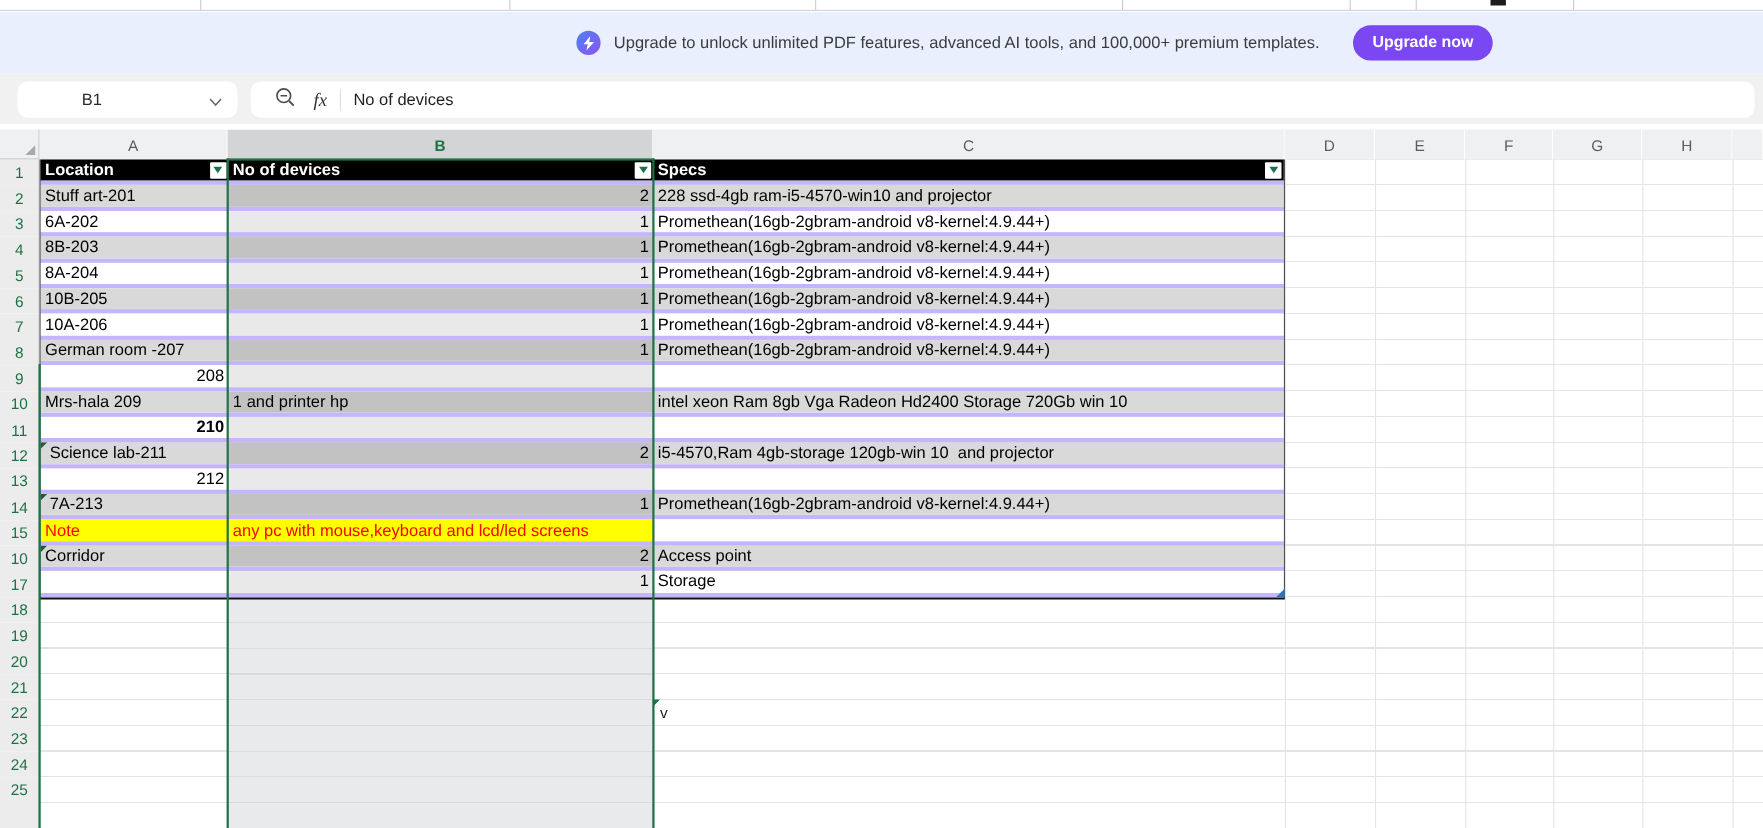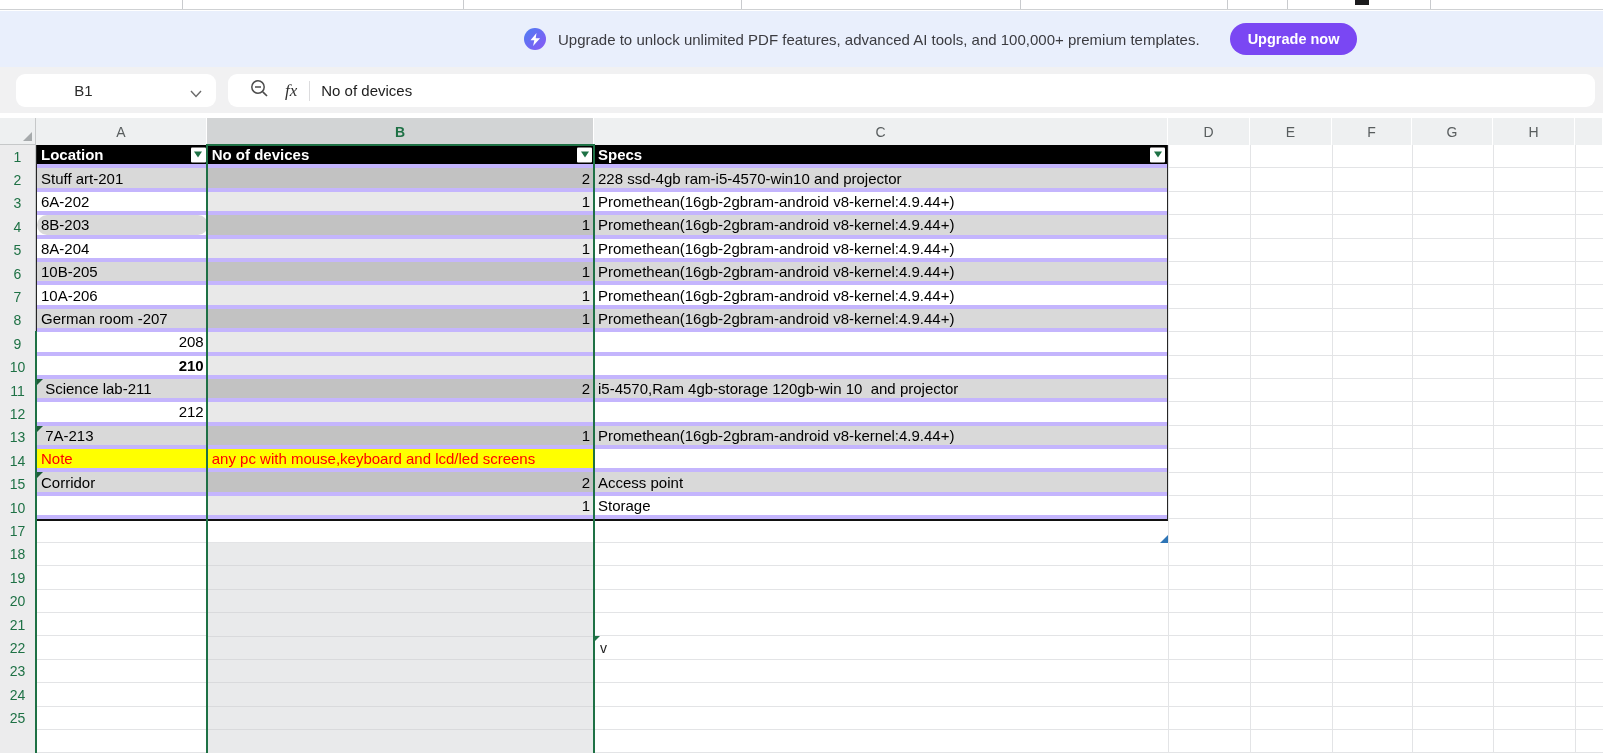--- a/index.html
+++ b/index.html
@@ -209,21 +209,21 @@
             <div class="cell" style="width: 171px; background: rgb(217, 217, 217);">Stuff art-201</div>
             <div class="cell num" style="width: 387px; background: rgb(194, 194, 194);">2</div>
             <div class="cell" style="width: 574px; background: rgb(217, 217, 217);">228 ssd-4gb ram-i5-4570-win10 and projector</div>
           </div>
           <div class="trow" style="height: 23.4px;">
             <div class="cell" style="width: 171px; background: rgb(255, 255, 255);">6A-202</div>
             <div class="cell num" style="width: 387px; background: rgb(233, 233, 233);">1</div>
             <div class="cell" style="width: 574px; background: rgb(255, 255, 255);">Promethean(16gb-2gbram-android v8-kernel:4.9.44+)</div>
           </div>
           <div class="trow" style="height: 23.4px;">
-            <div class="cell" style="width: 171px; background: rgb(217, 217, 217); border-radius: 10px;">8B-203</div>
+            <div class="cell" style="width: 171px; background: rgb(217, 217, 217);">8B-203</div>
             <div class="cell num" style="width: 387px; background: rgb(194, 194, 194);">1</div>
             <div class="cell" style="width: 574px; background: rgb(217, 217, 217);">Promethean(16gb-2gbram-android v8-kernel:4.9.44+)</div>
           </div>
           <div class="trow" style="height: 23.4px;">
             <div class="cell" style="width: 171px; background: rgb(255, 255, 255);">8A-204</div>
             <div class="cell num" style="width: 387px; background: rgb(233, 233, 233);">1</div>
             <div class="cell" style="width: 574px; background: rgb(255, 255, 255);">Promethean(16gb-2gbram-android v8-kernel:4.9.44+)</div>
           </div>
           <div class="trow" style="height: 23.4px;">
             <div class="cell" style="width: 171px; background: rgb(217, 217, 217);">10B-205</div>
@@ -237,20 +237,25 @@
           </div>
           <div class="trow" style="height: 23.4px;">
             <div class="cell" style="width: 171px; background: rgb(217, 217, 217);">German room -207</div>
             <div class="cell num" style="width: 387px; background: rgb(194, 194, 194);">1</div>
             <div class="cell" style="width: 574px; background: rgb(217, 217, 217);">Promethean(16gb-2gbram-android v8-kernel:4.9.44+)</div>
           </div>
           <div class="trow" style="height: 23.4px;">
             <div class="cell num" style="width: 171px; background: rgb(255, 255, 255);">208</div>
             <div class="cell" style="width: 387px; background: rgb(233, 233, 233);"></div>
             <div class="cell" style="width: 574px; background: rgb(255, 255, 255);"></div>
+          </div>
+          <div class="trow" style="height: 23.4px;">
+            <div class="cell" style="width: 171px; background: rgb(217, 217, 217);">Mrs-hala 209</div>
+            <div class="cell" style="width: 387px; background: rgb(194, 194, 194);">1 and printer hp</div>
+            <div class="cell" style="width: 574px; background: rgb(217, 217, 217);">intel xeon Ram 8gb Vga Radeon Hd2400 Storage 720Gb win 10</div>
           </div>
           <div class="trow" style="height: 23.4px; font-weight: bold;">
             <div class="cell num" style="width: 171px; background: rgb(255, 255, 255);">210</div>
             <div class="cell" style="width: 387px; background: rgb(233, 233, 233);"></div>
             <div class="cell" style="width: 574px; background: rgb(255, 255, 255);"></div>
           </div>
           <div class="trow" style="height: 23.4px;">
             <div class="cell" style="width: 171px; background: rgb(217, 217, 217);"> Science lab-211<div class="cornermark"></div></div>
             <div class="cell num" style="width: 387px; background: rgb(194, 194, 194);">2</div>
             <div class="cell" style="width: 574px; background: rgb(217, 217, 217);">i5-4570,Ram 4gb-storage 120gb-win 10  and projector</div>

